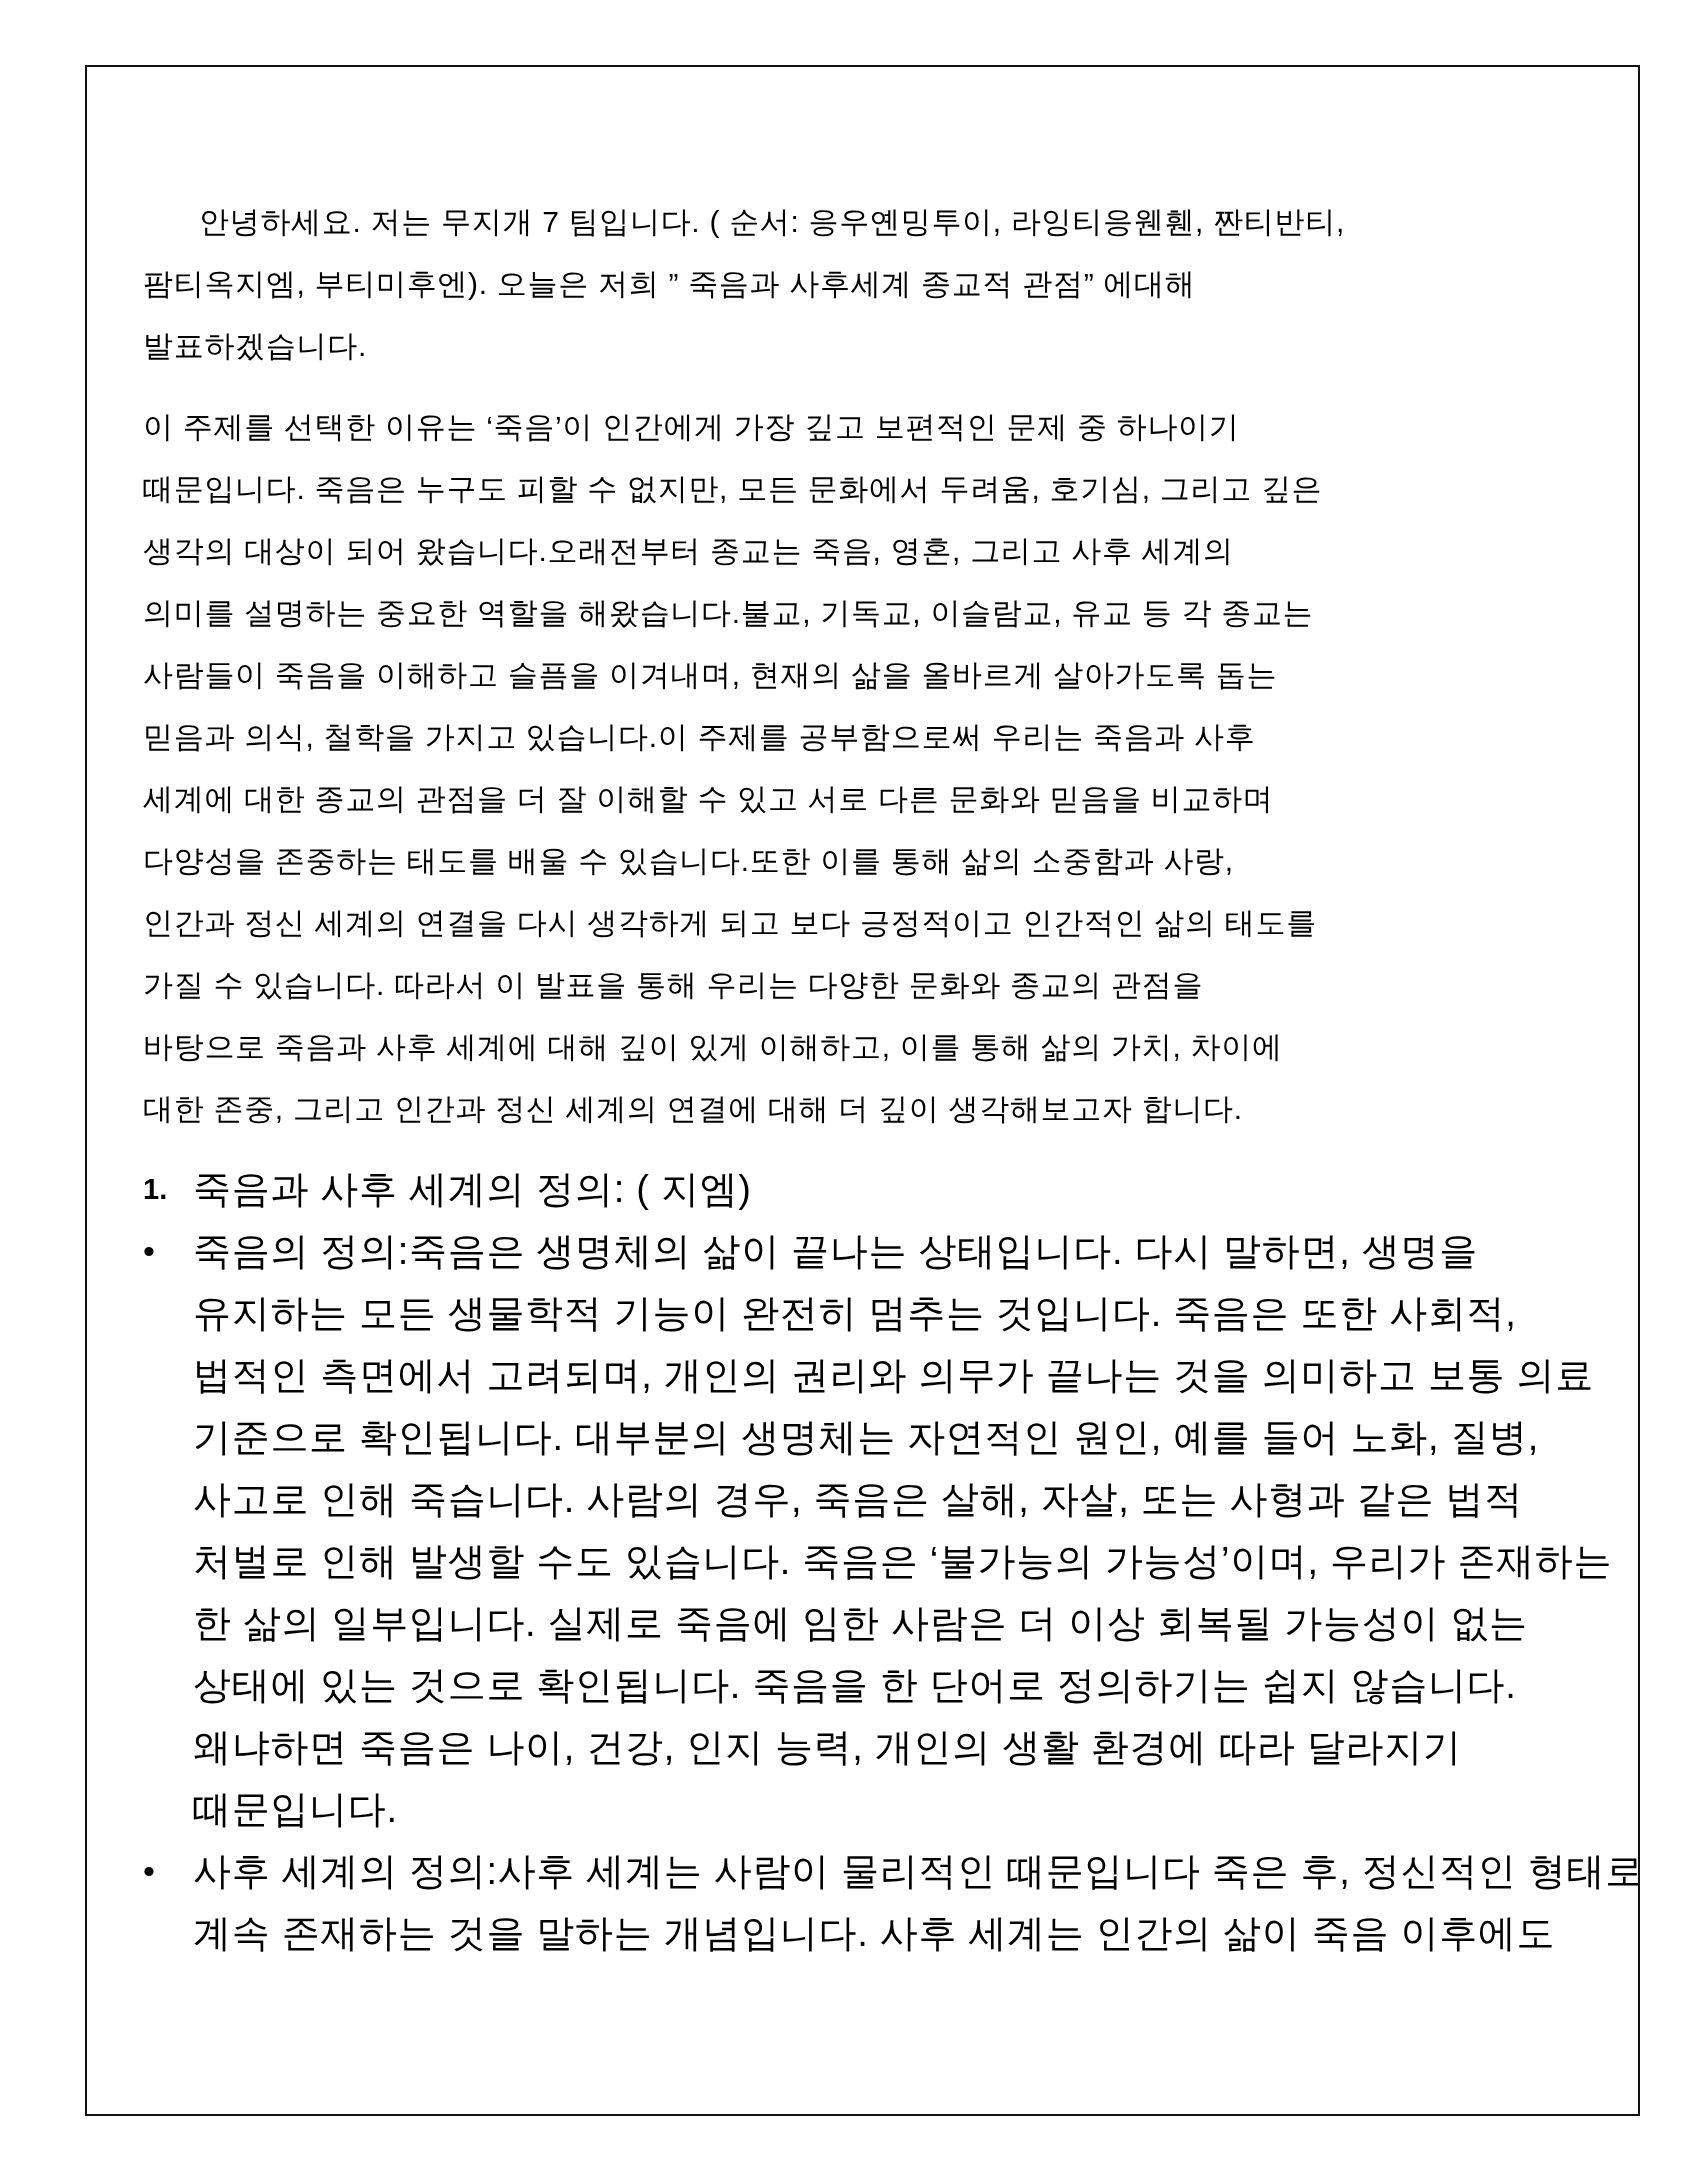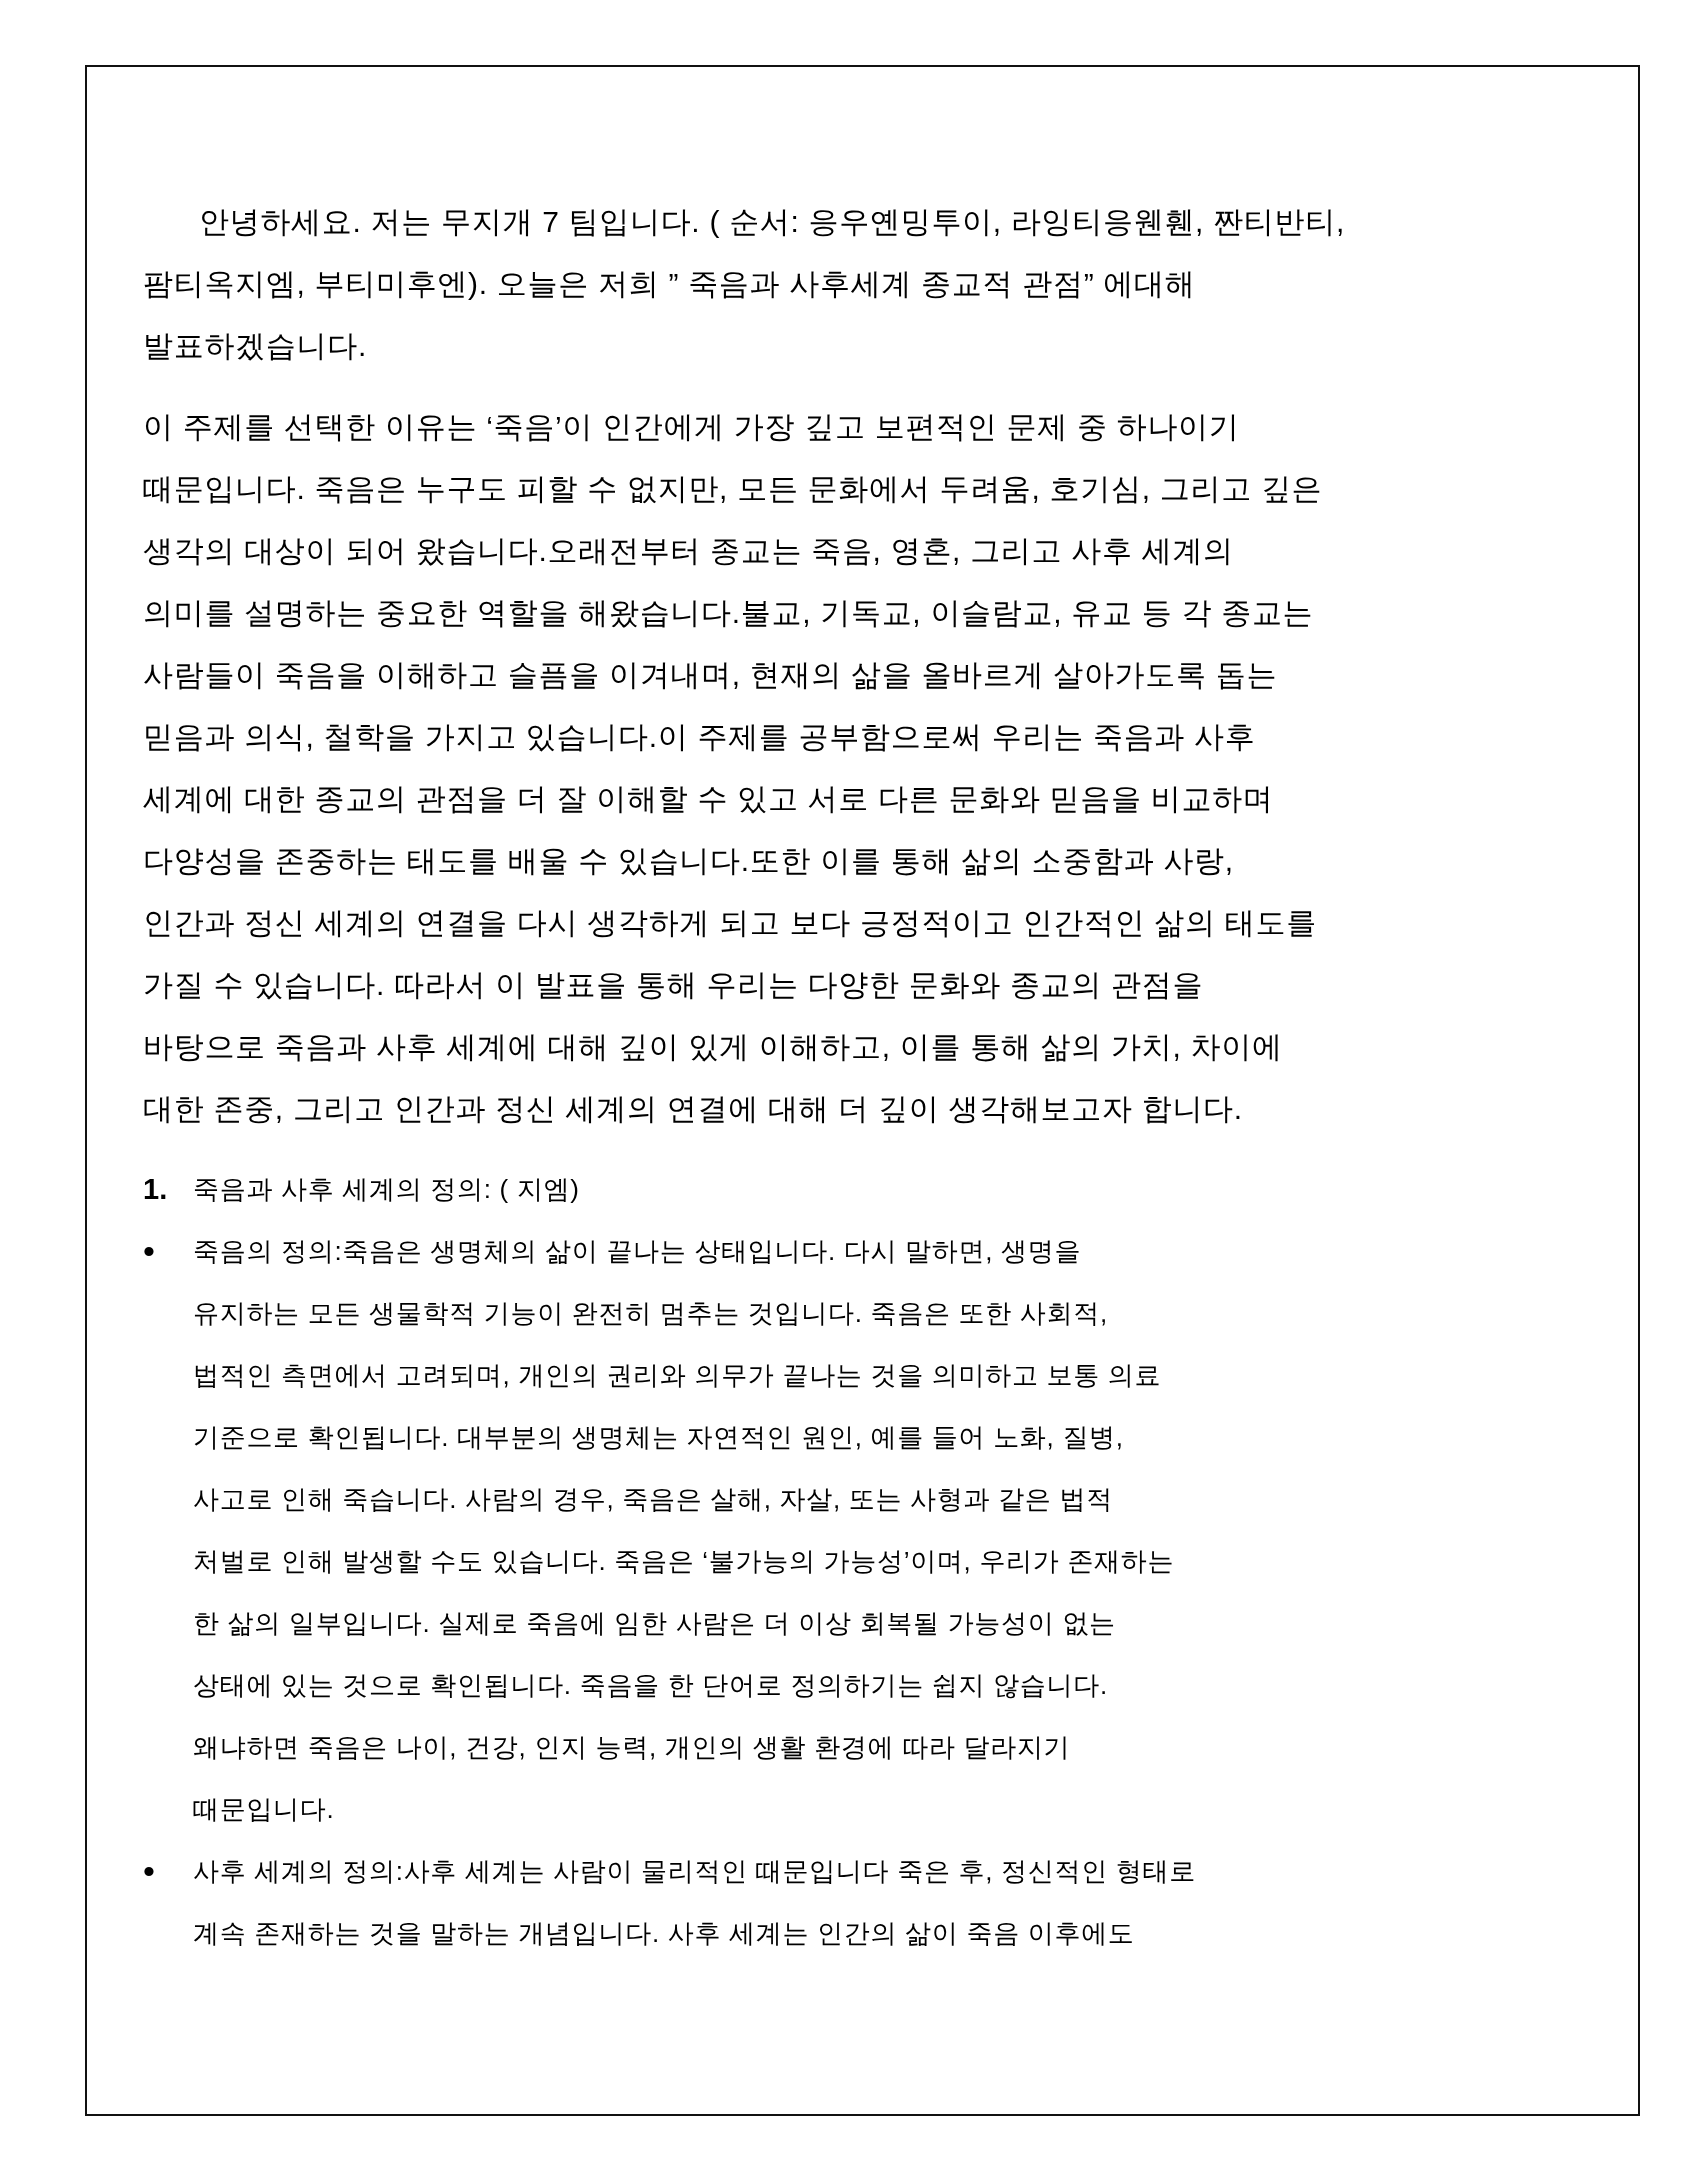--- a/index.html
+++ b/index.html
@@ -51,21 +51,21 @@
     white-space: pre;
   }
   .li .marker.num {
     font-weight: bold;
   }
   .li .marker.dot {
     font-size: 34px;
   }
   .li .li-text {
     flex: 1 1 auto;
-    font-size: 26px;
+    font-size: 38px;
     line-height: 62px;
     letter-spacing: 0.7px;
     white-space: pre;
     text-align: left;
   }
 </style>
 </head>
 <body>
 
 <div class="page">

